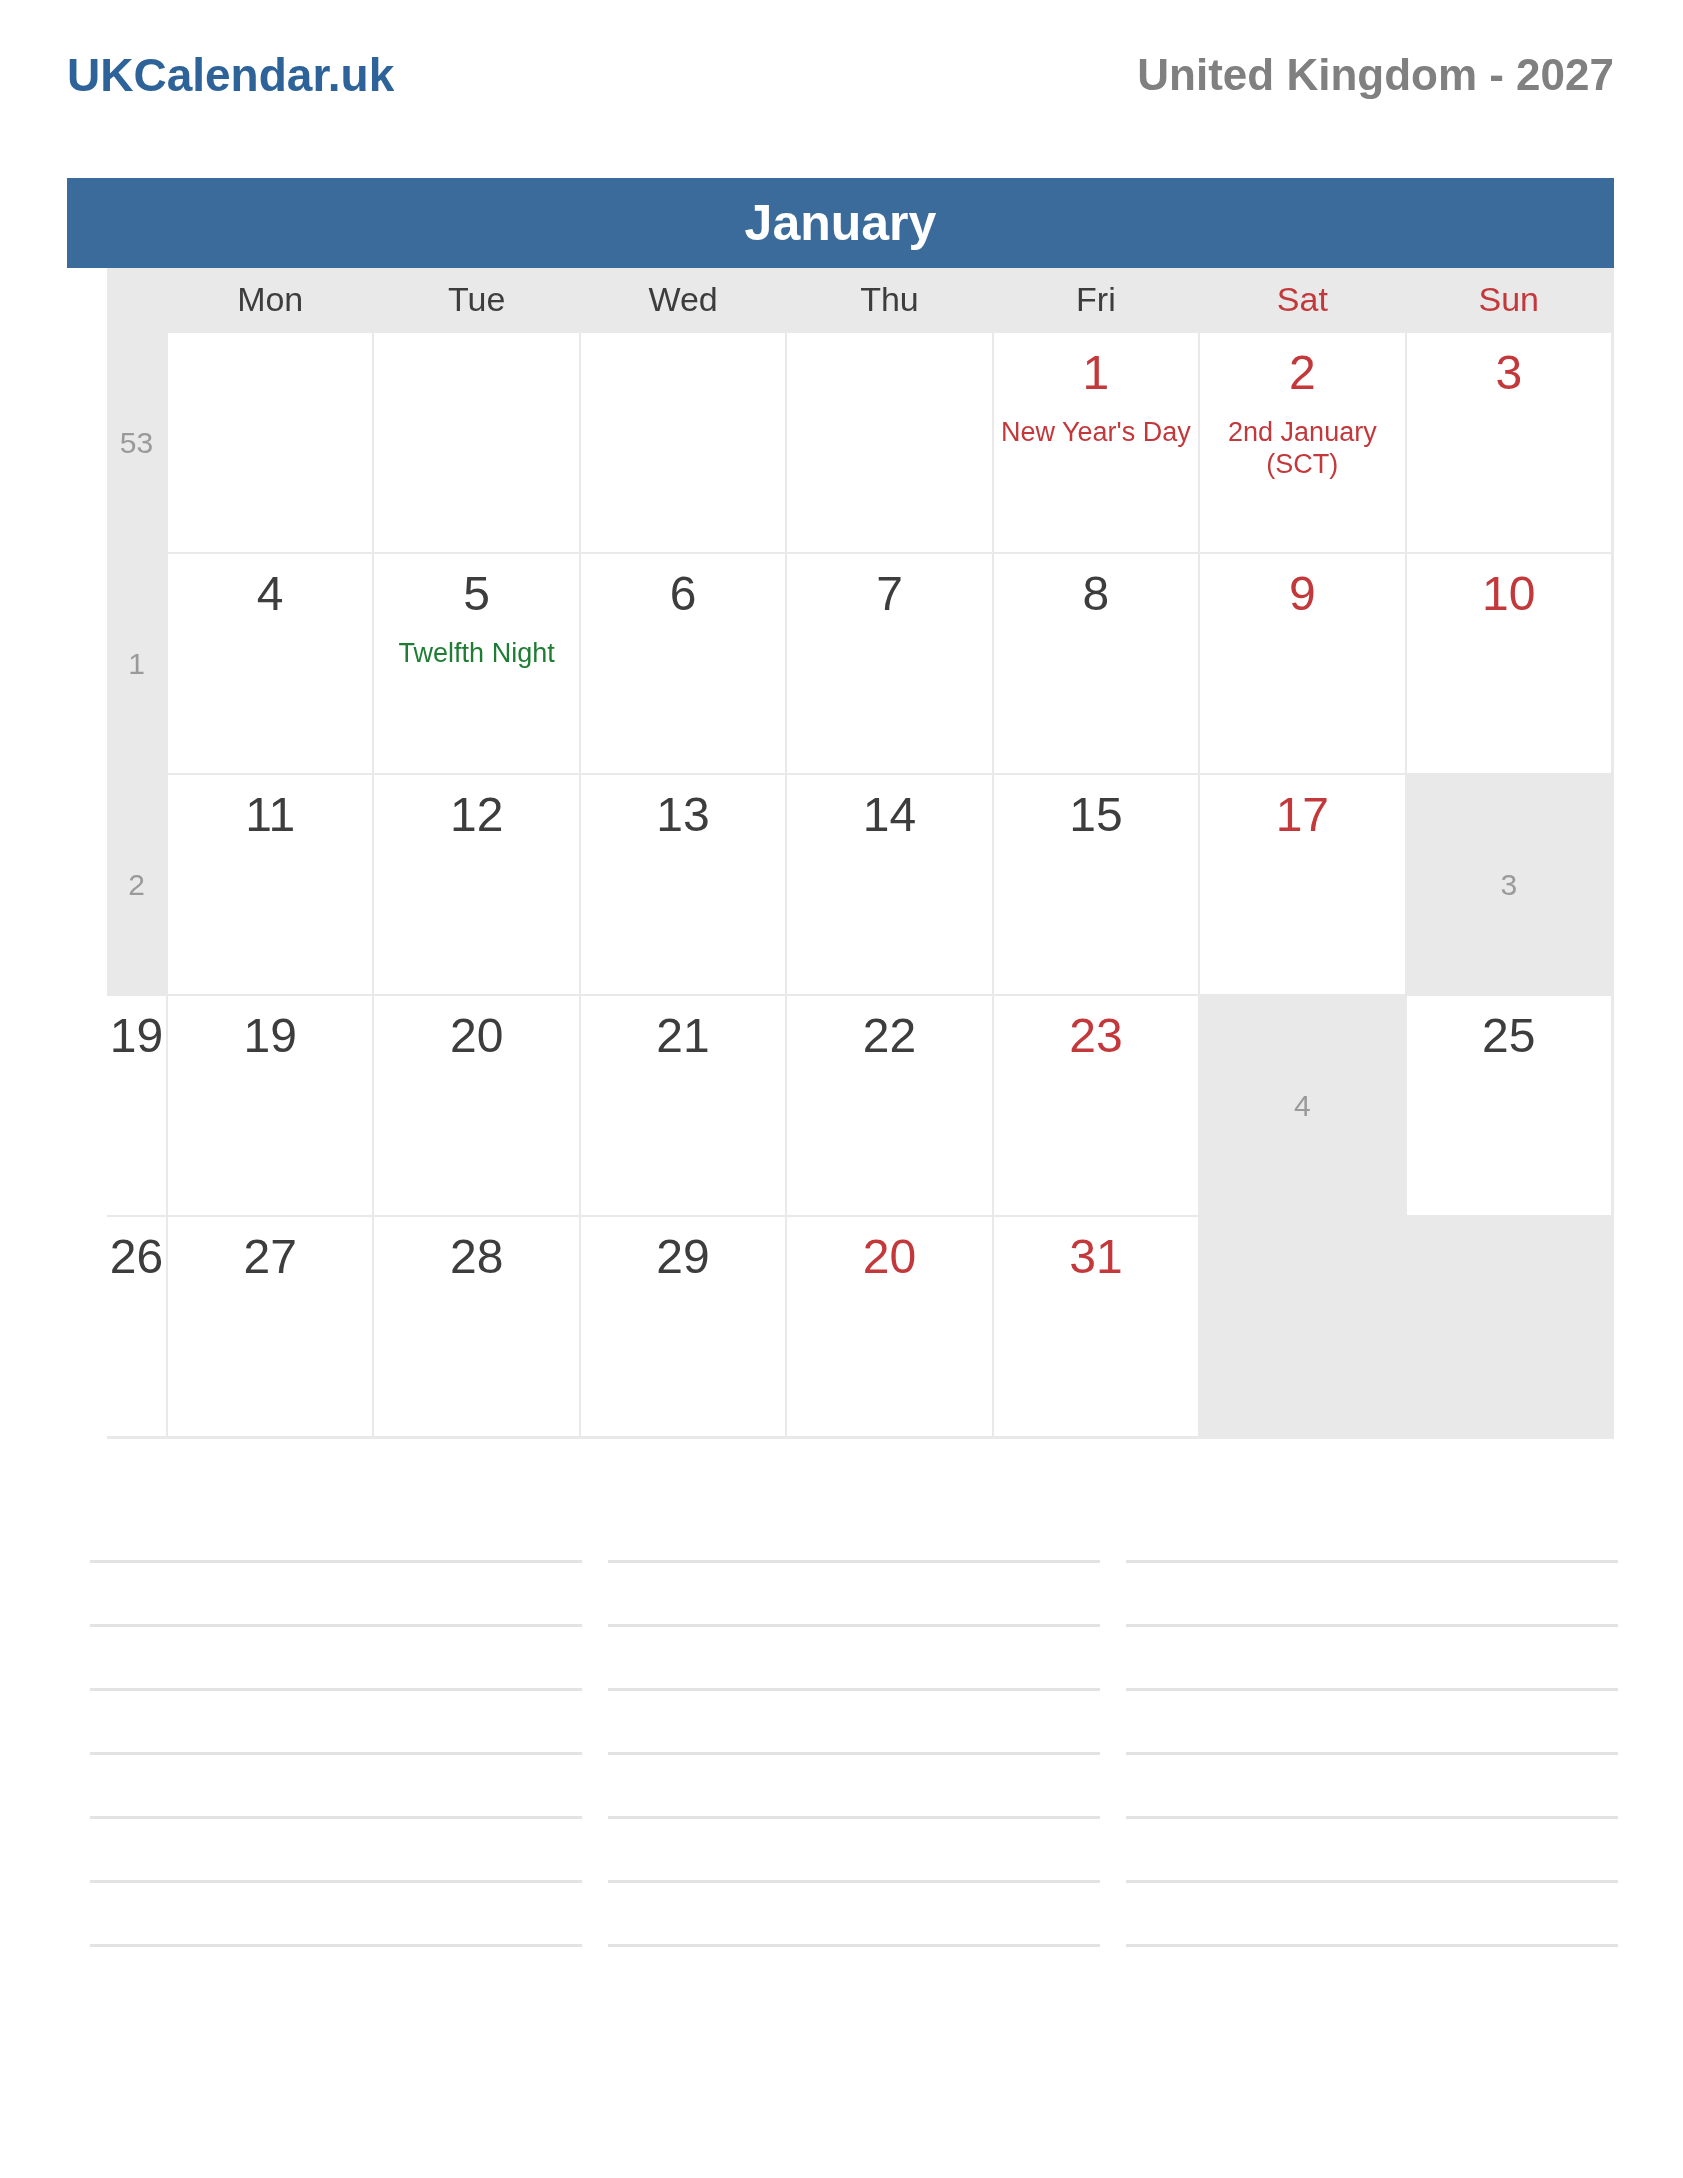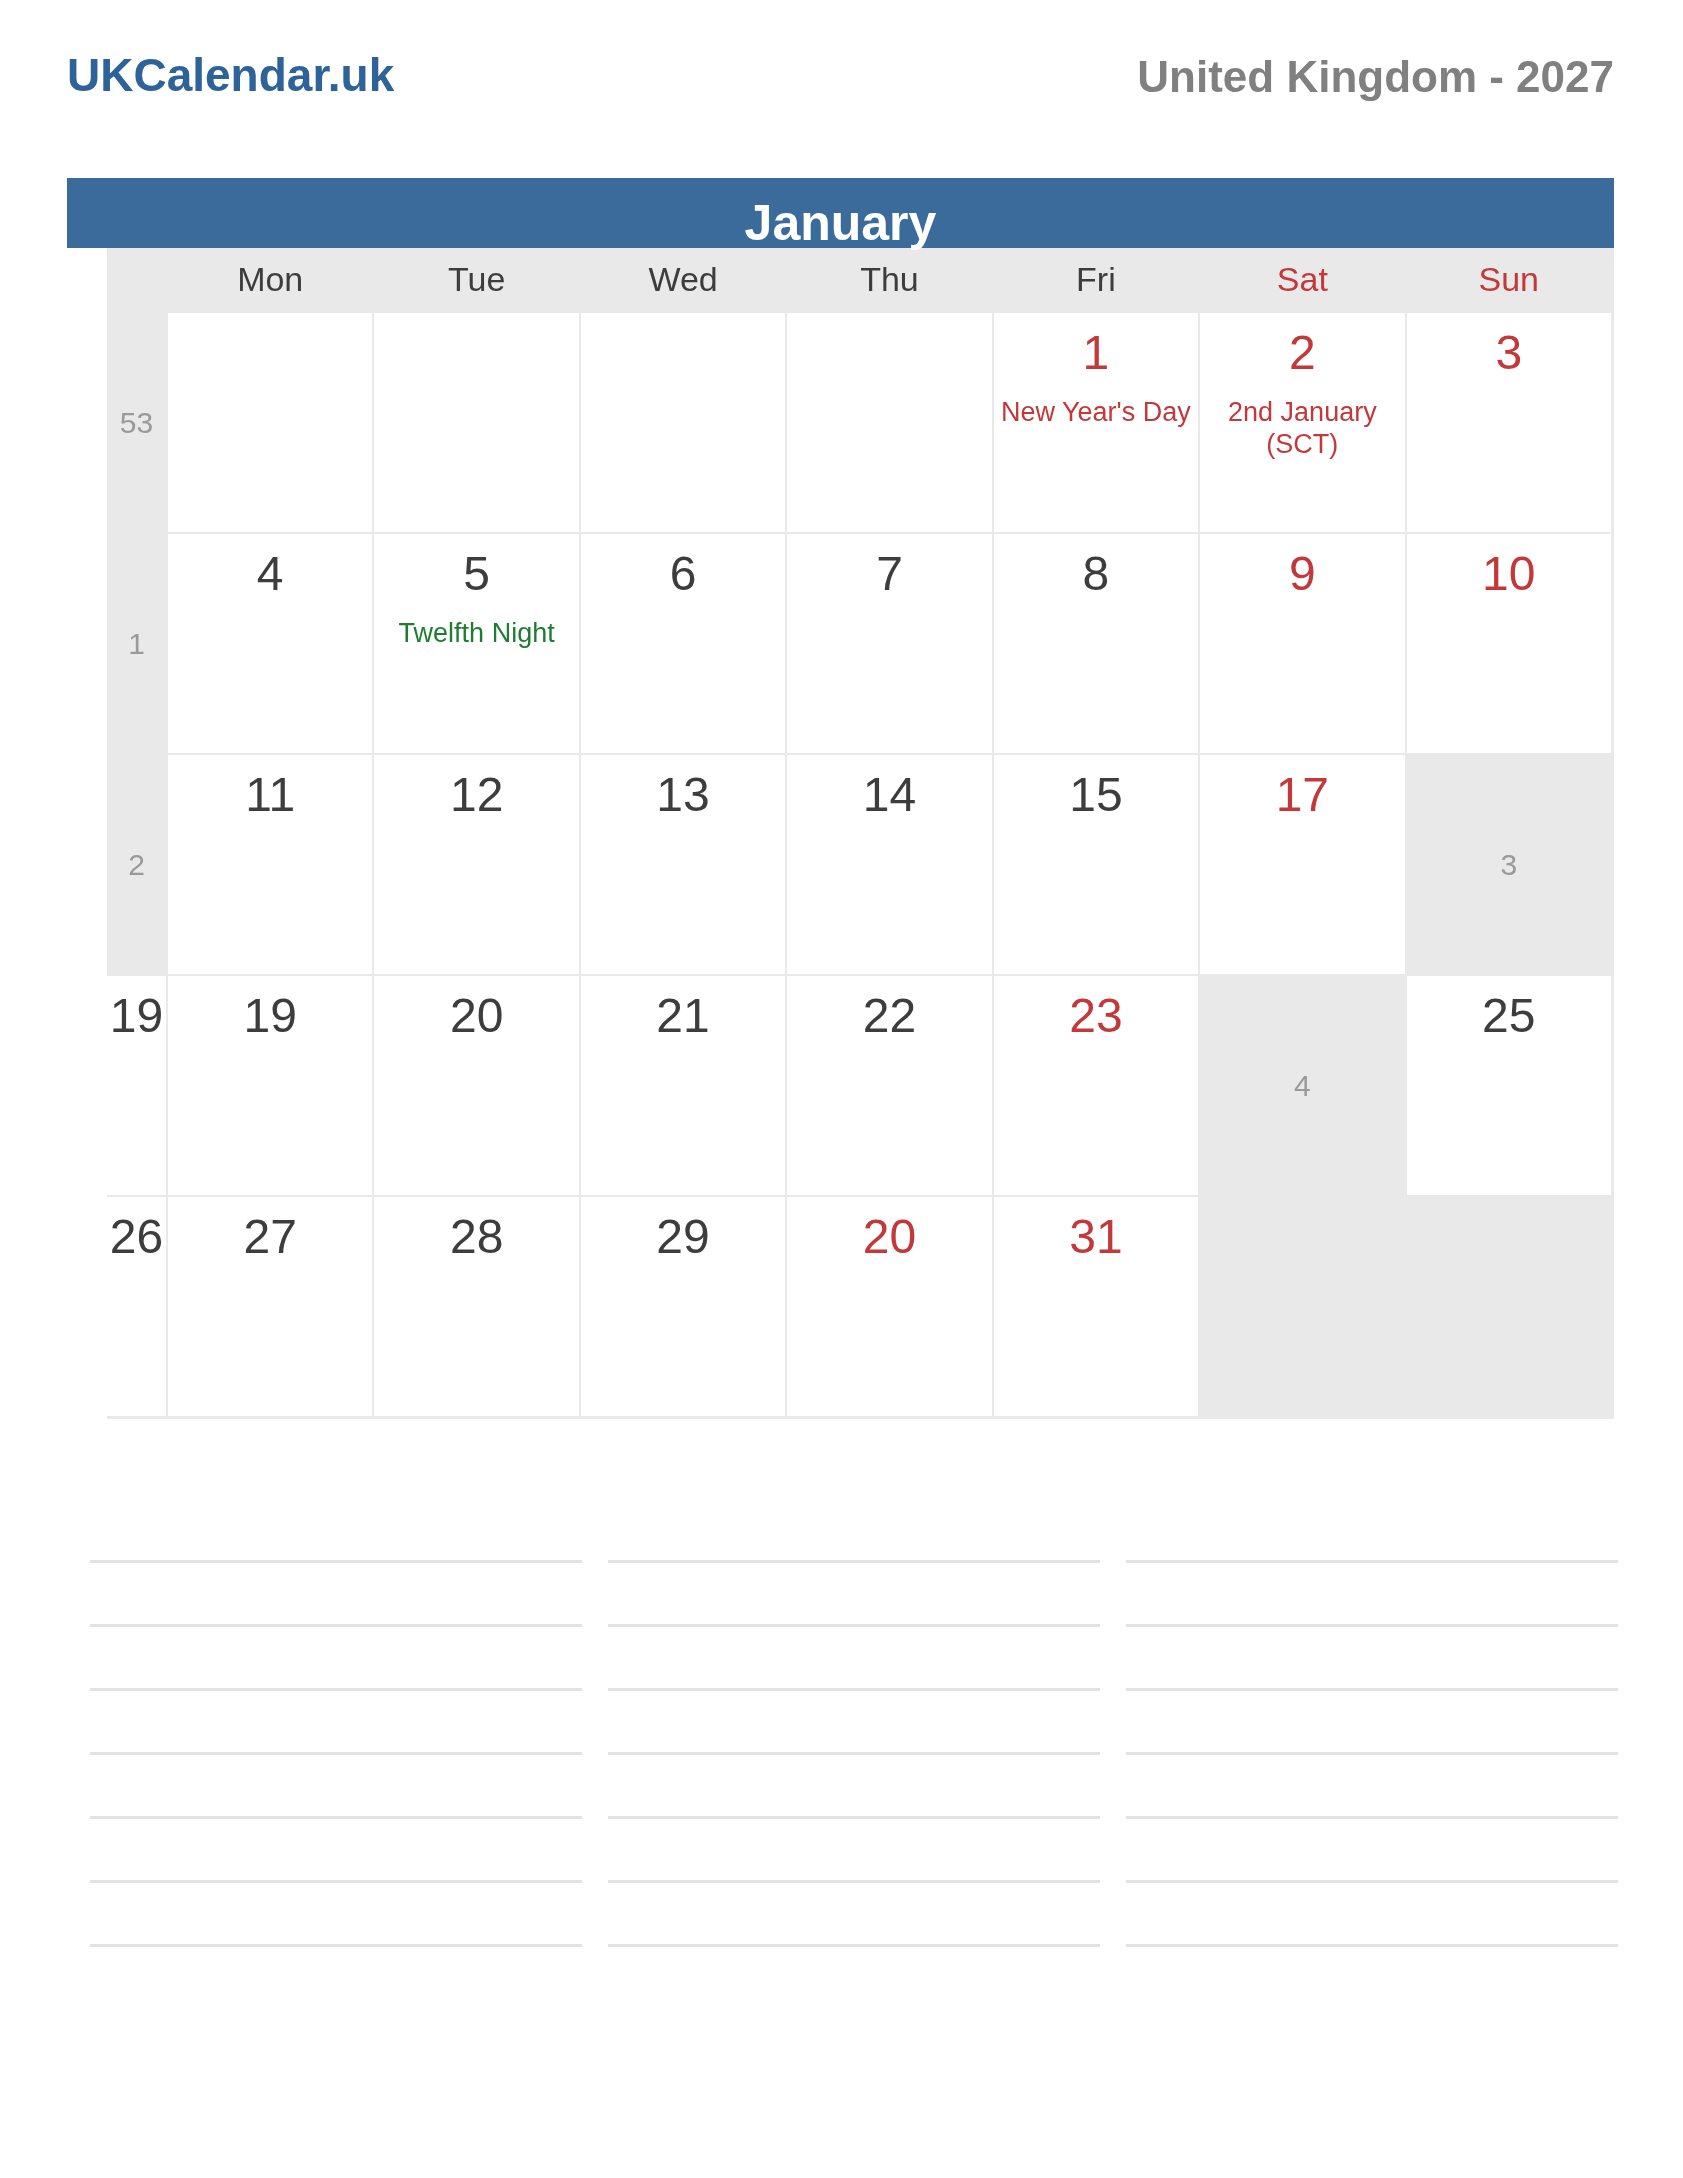--- a/index.html
+++ b/index.html
@@ -17,29 +17,29 @@
   html,body{margin:0;padding:0;background:#ffffff;}
   body{
     font-family:"Liberation Sans","DejaVu Sans",sans-serif;
     width:1683px;height:2178px;position:relative;
   }
   .page{position:absolute;inset:0;background:#ffffff;overflow:hidden;}
 
   
   .topbar{
     position:absolute;left:67px;top:48px;width:1547px;
-    display:flex;justify-content:space-between;align-items:flex-end;gap:12px;
+    display:flex;justify-content:space-between;align-items:center;gap:12px;
   }
   .logo{font-size:46px;font-weight:bold;color:var(--logo-blue);letter-spacing:0px;}
   .year-title{font-size:44px;font-weight:bold;color:var(--title-gray);}
 
   
   .calendar{position:absolute;left:67px;top:178px;width:1547px;}
   .month-banner{
-    height:70px;background:var(--banner-blue);color:#ffffff;
+    height:90px;background:var(--banner-blue);color:#ffffff;
     font-size:50px;font-weight:bold;text-align:center;line-height:90px;
   }
   .grid{
     display:grid;
     grid-template-columns:59px repeat(7,1fr);
     grid-template-rows:63px repeat(5,219px);
     gap:2px;
     background:var(--grid-gray);
     padding:0 3px 3px 0;
     margin-left:40px;

